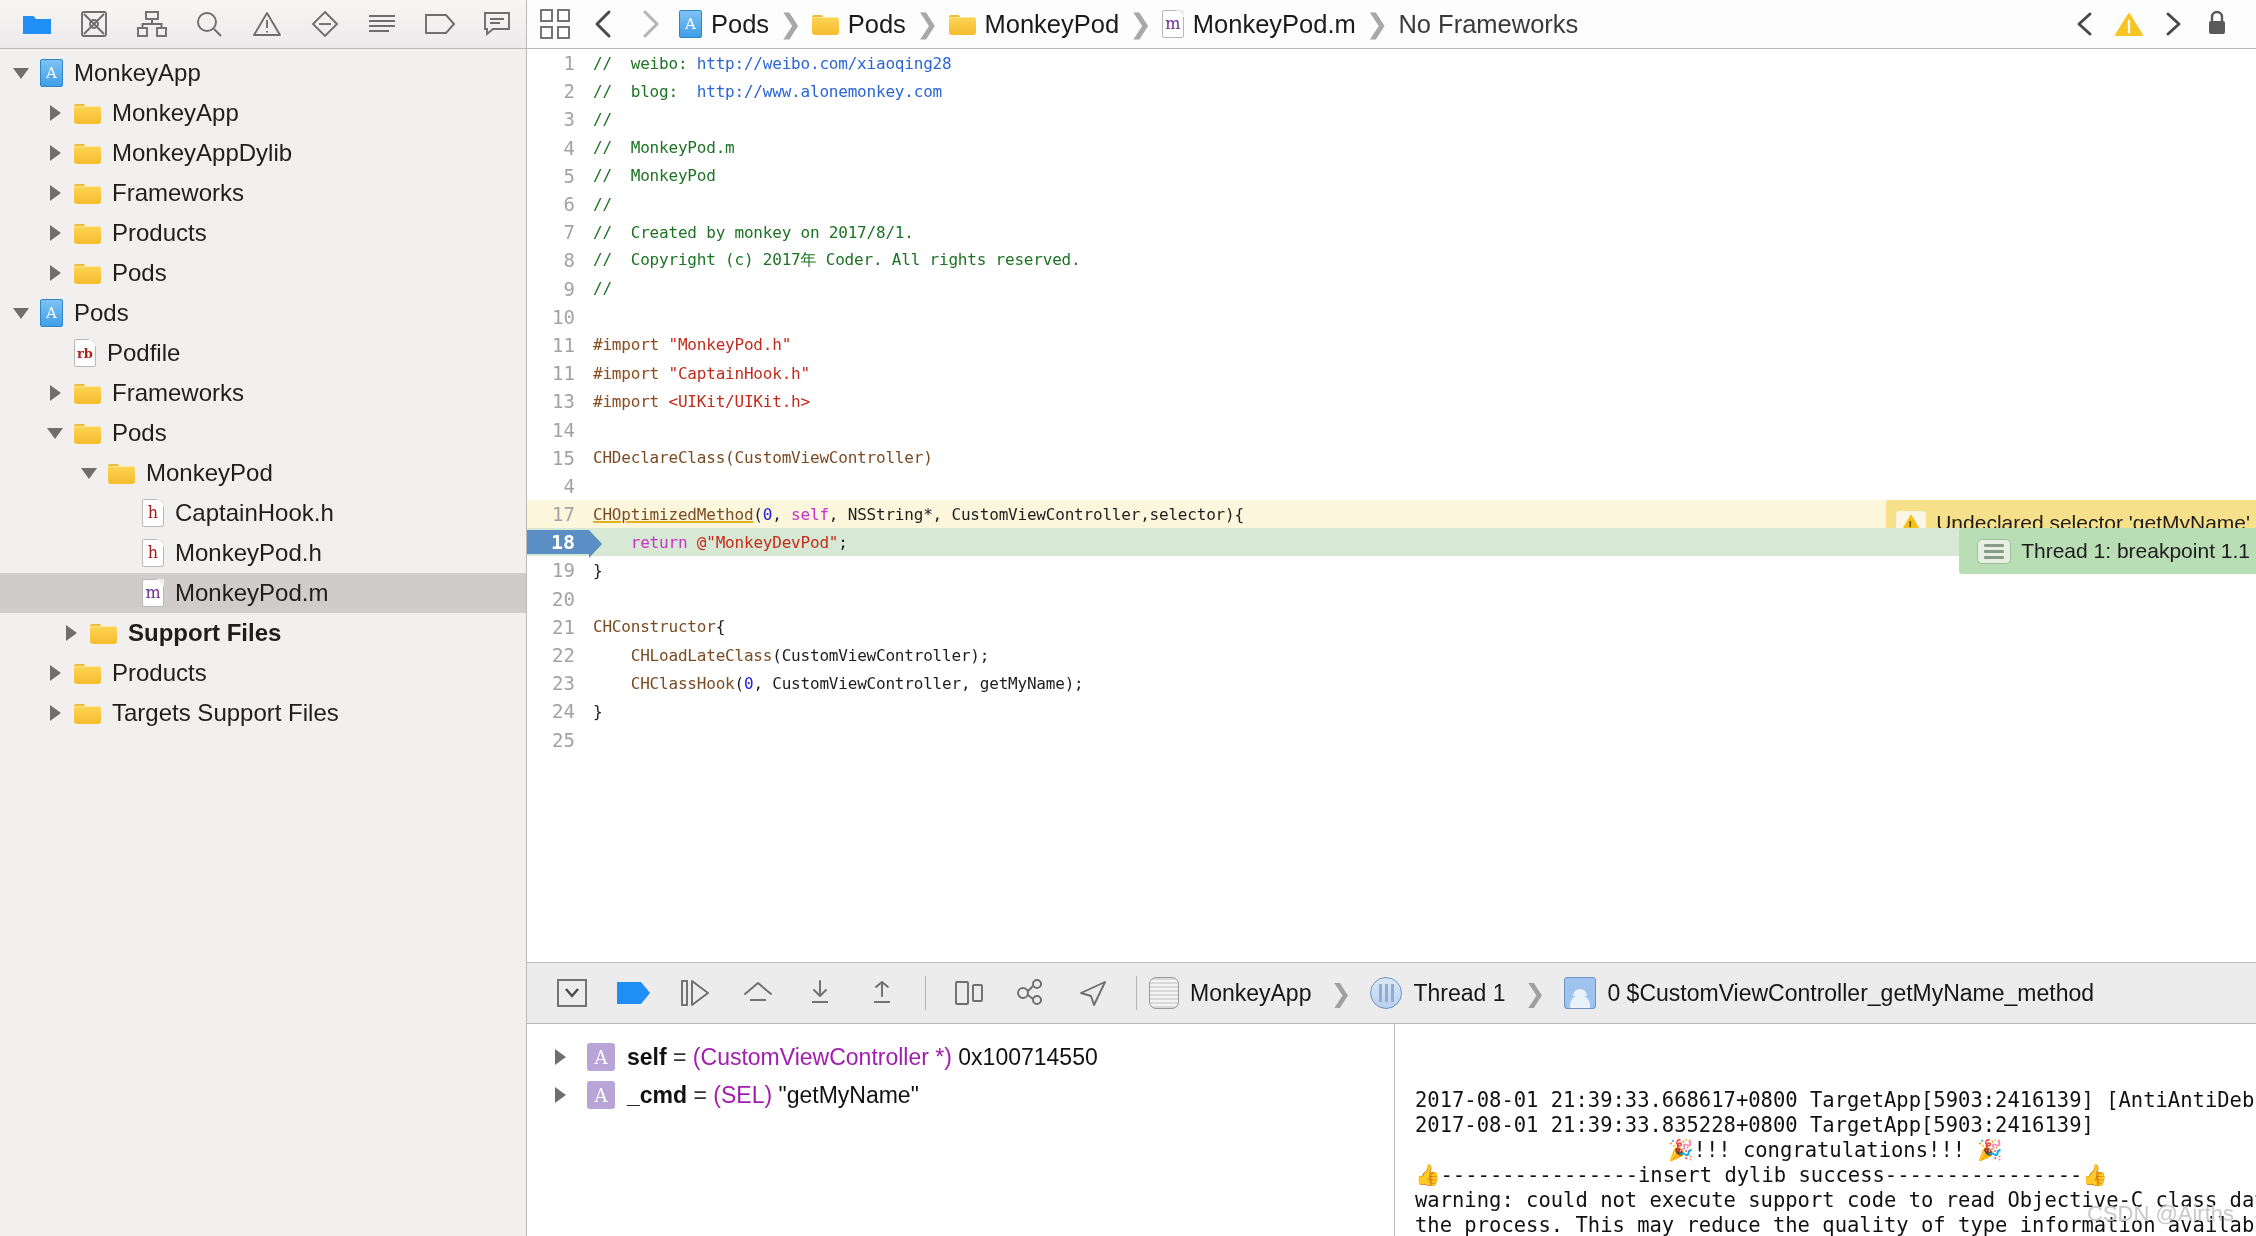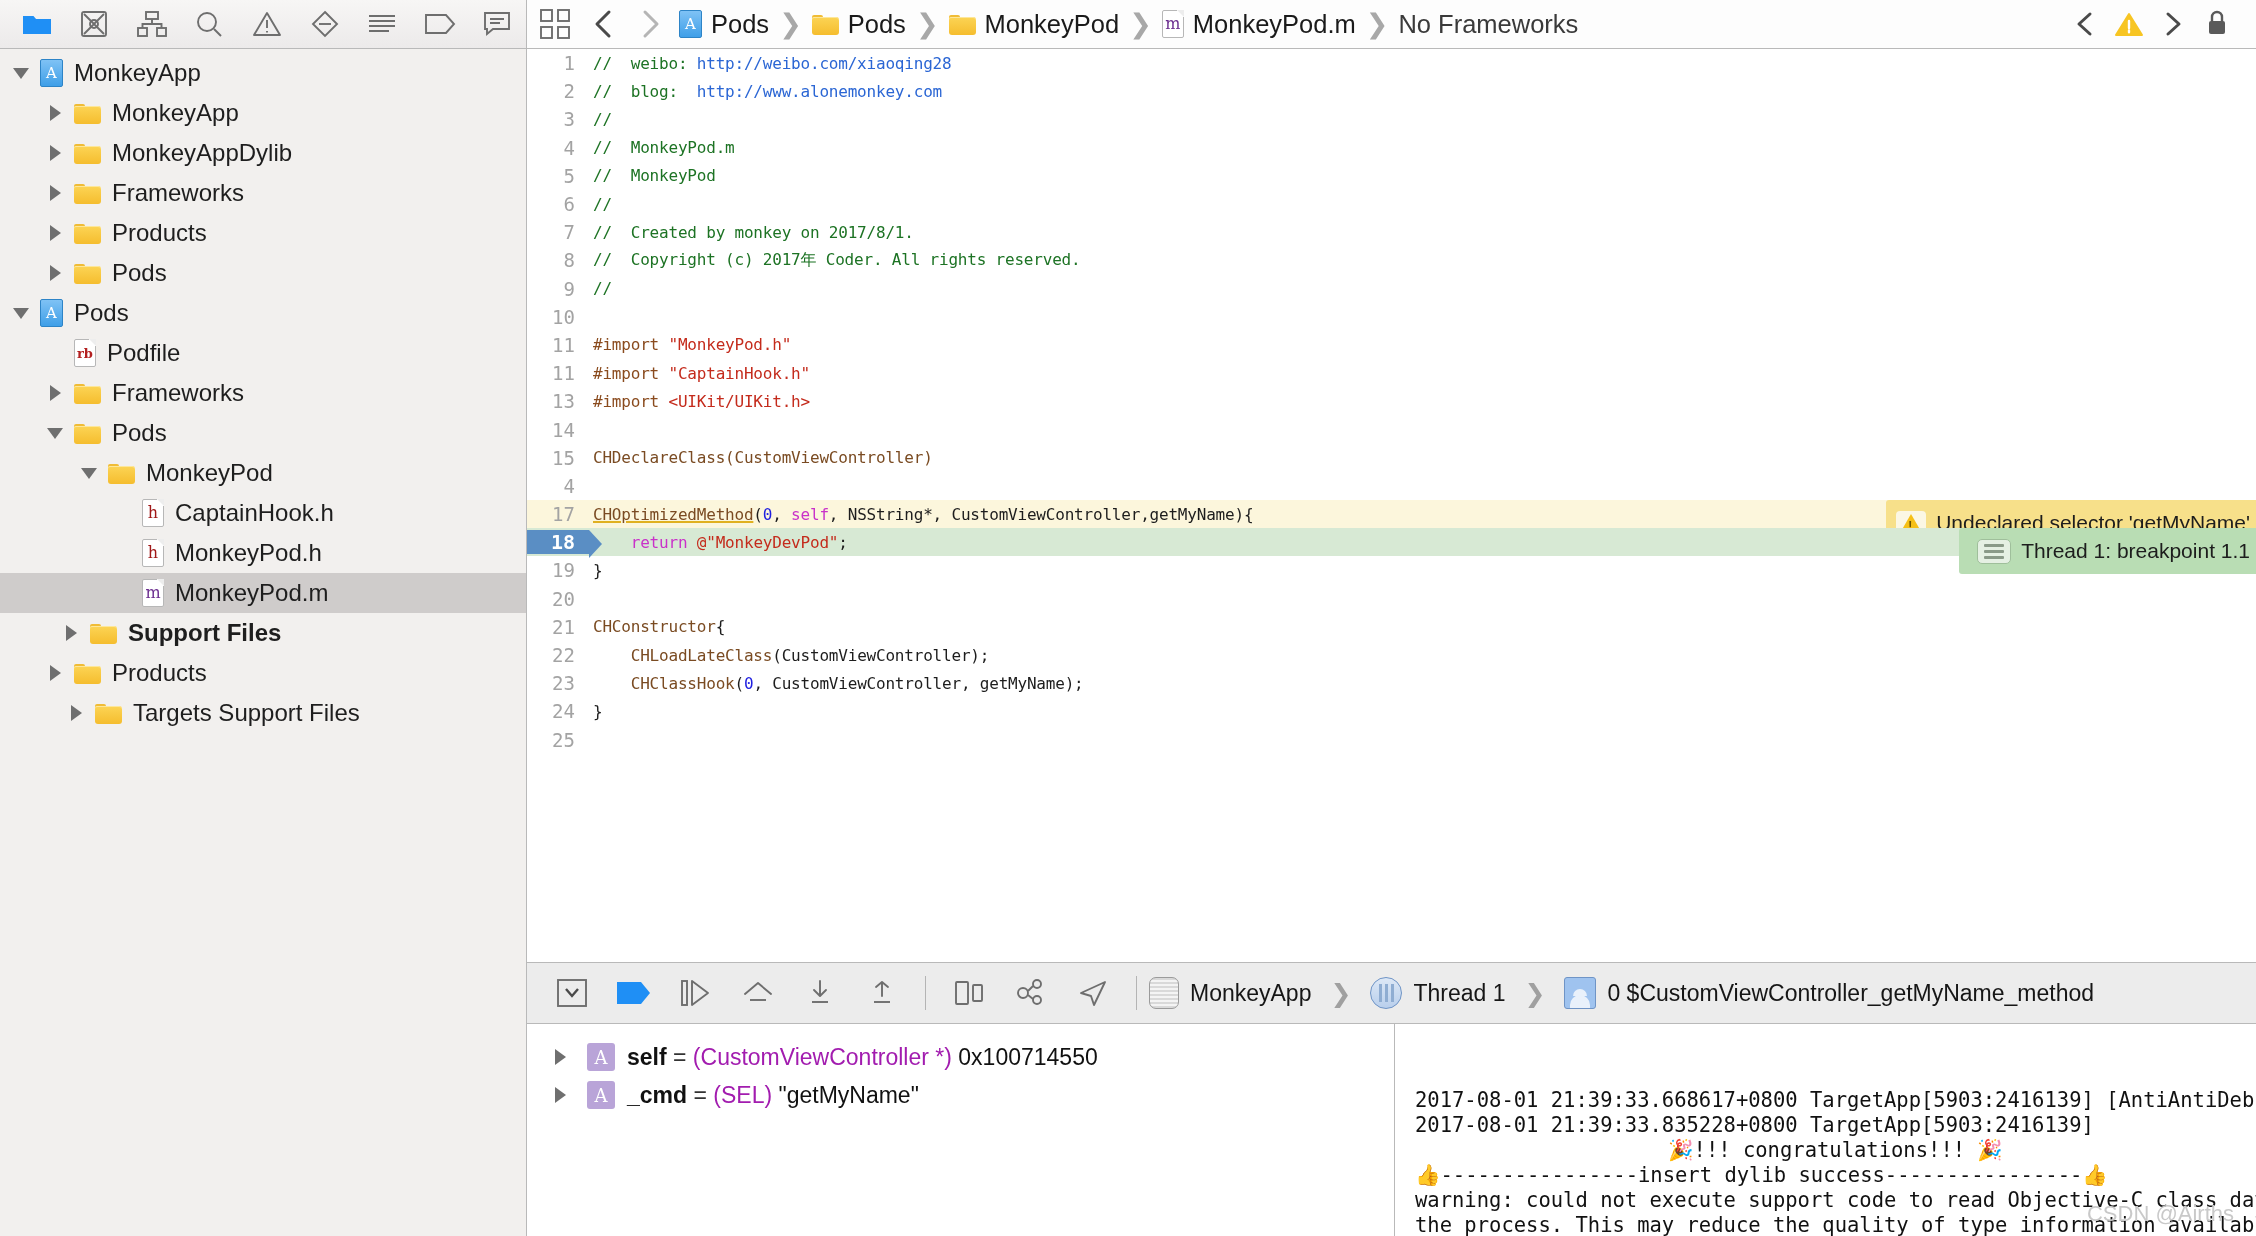--- a/index.html
+++ b/index.html
@@ -385,21 +385,21 @@
           <span class="folder" style="margin-left: 6px;"></span>
           <span class="lbl">Support Files</span>
         </div>
         <div class="row" style="padding-left: 42px;">
           <span class="tw r">
             <i></i>
           </span>
           <span class="folder" style="margin-left: 6px;"></span>
           <span class="lbl">Products</span>
         </div>
-        <div class="row" style="padding-left: 42px; margin-left: 21px;">
+        <div class="row" style="padding-left: 42px;">
           <span class="tw r">
             <i></i>
           </span>
           <span class="folder" style="margin-left: 6px;"></span>
           <span class="lbl">Targets Support Files</span>
         </div>
       </div>
 
     <div class="editorwrap">
 
@@ -463,21 +463,21 @@
           <div class="line">
             <span class="gut">15</span>
             <span class="code"><span class="c-id">CHDeclareClass(CustomViewController)</span></span>
           </div>
           <div class="line">
             <span class="gut">4</span>
             <span class="code"></span>
           </div>
           <div class="line warn">
             <span class="gut">17</span>
-            <span class="code"><span class="c-id und">CHOptimizedMethod</span><span class="c-plain">(</span><span class="c-num">0</span><span class="c-plain">, </span><span class="c-kw">self</span><span class="c-plain">, NSString*, CustomViewController,getMyName){</span></span>
+            <span class="code"><span class="c-id und">CHOptimizedMethod</span><span class="c-plain">(</span><span class="c-num">0</span><span class="c-plain">, </span><span class="c-kw">self</span><span class="c-plain">, NSString*, CustomViewController,selector){</span></span>
             <div class="annot warnA">
               <span class="badge">
                 <span class="warn-tri"></span>
               </span>
               <span>Undeclared selector 'getMyName'</span>
             </div>
           </div>
           <div class="line bp">
             <span class="gut">18</span>
             <span class="code"><span class="c-plain">    </span><span class="c-kw">return</span><span class="c-plain"> </span><span class="c-str">@"MonkeyDevPod"</span><span class="c-plain">;</span></span>

